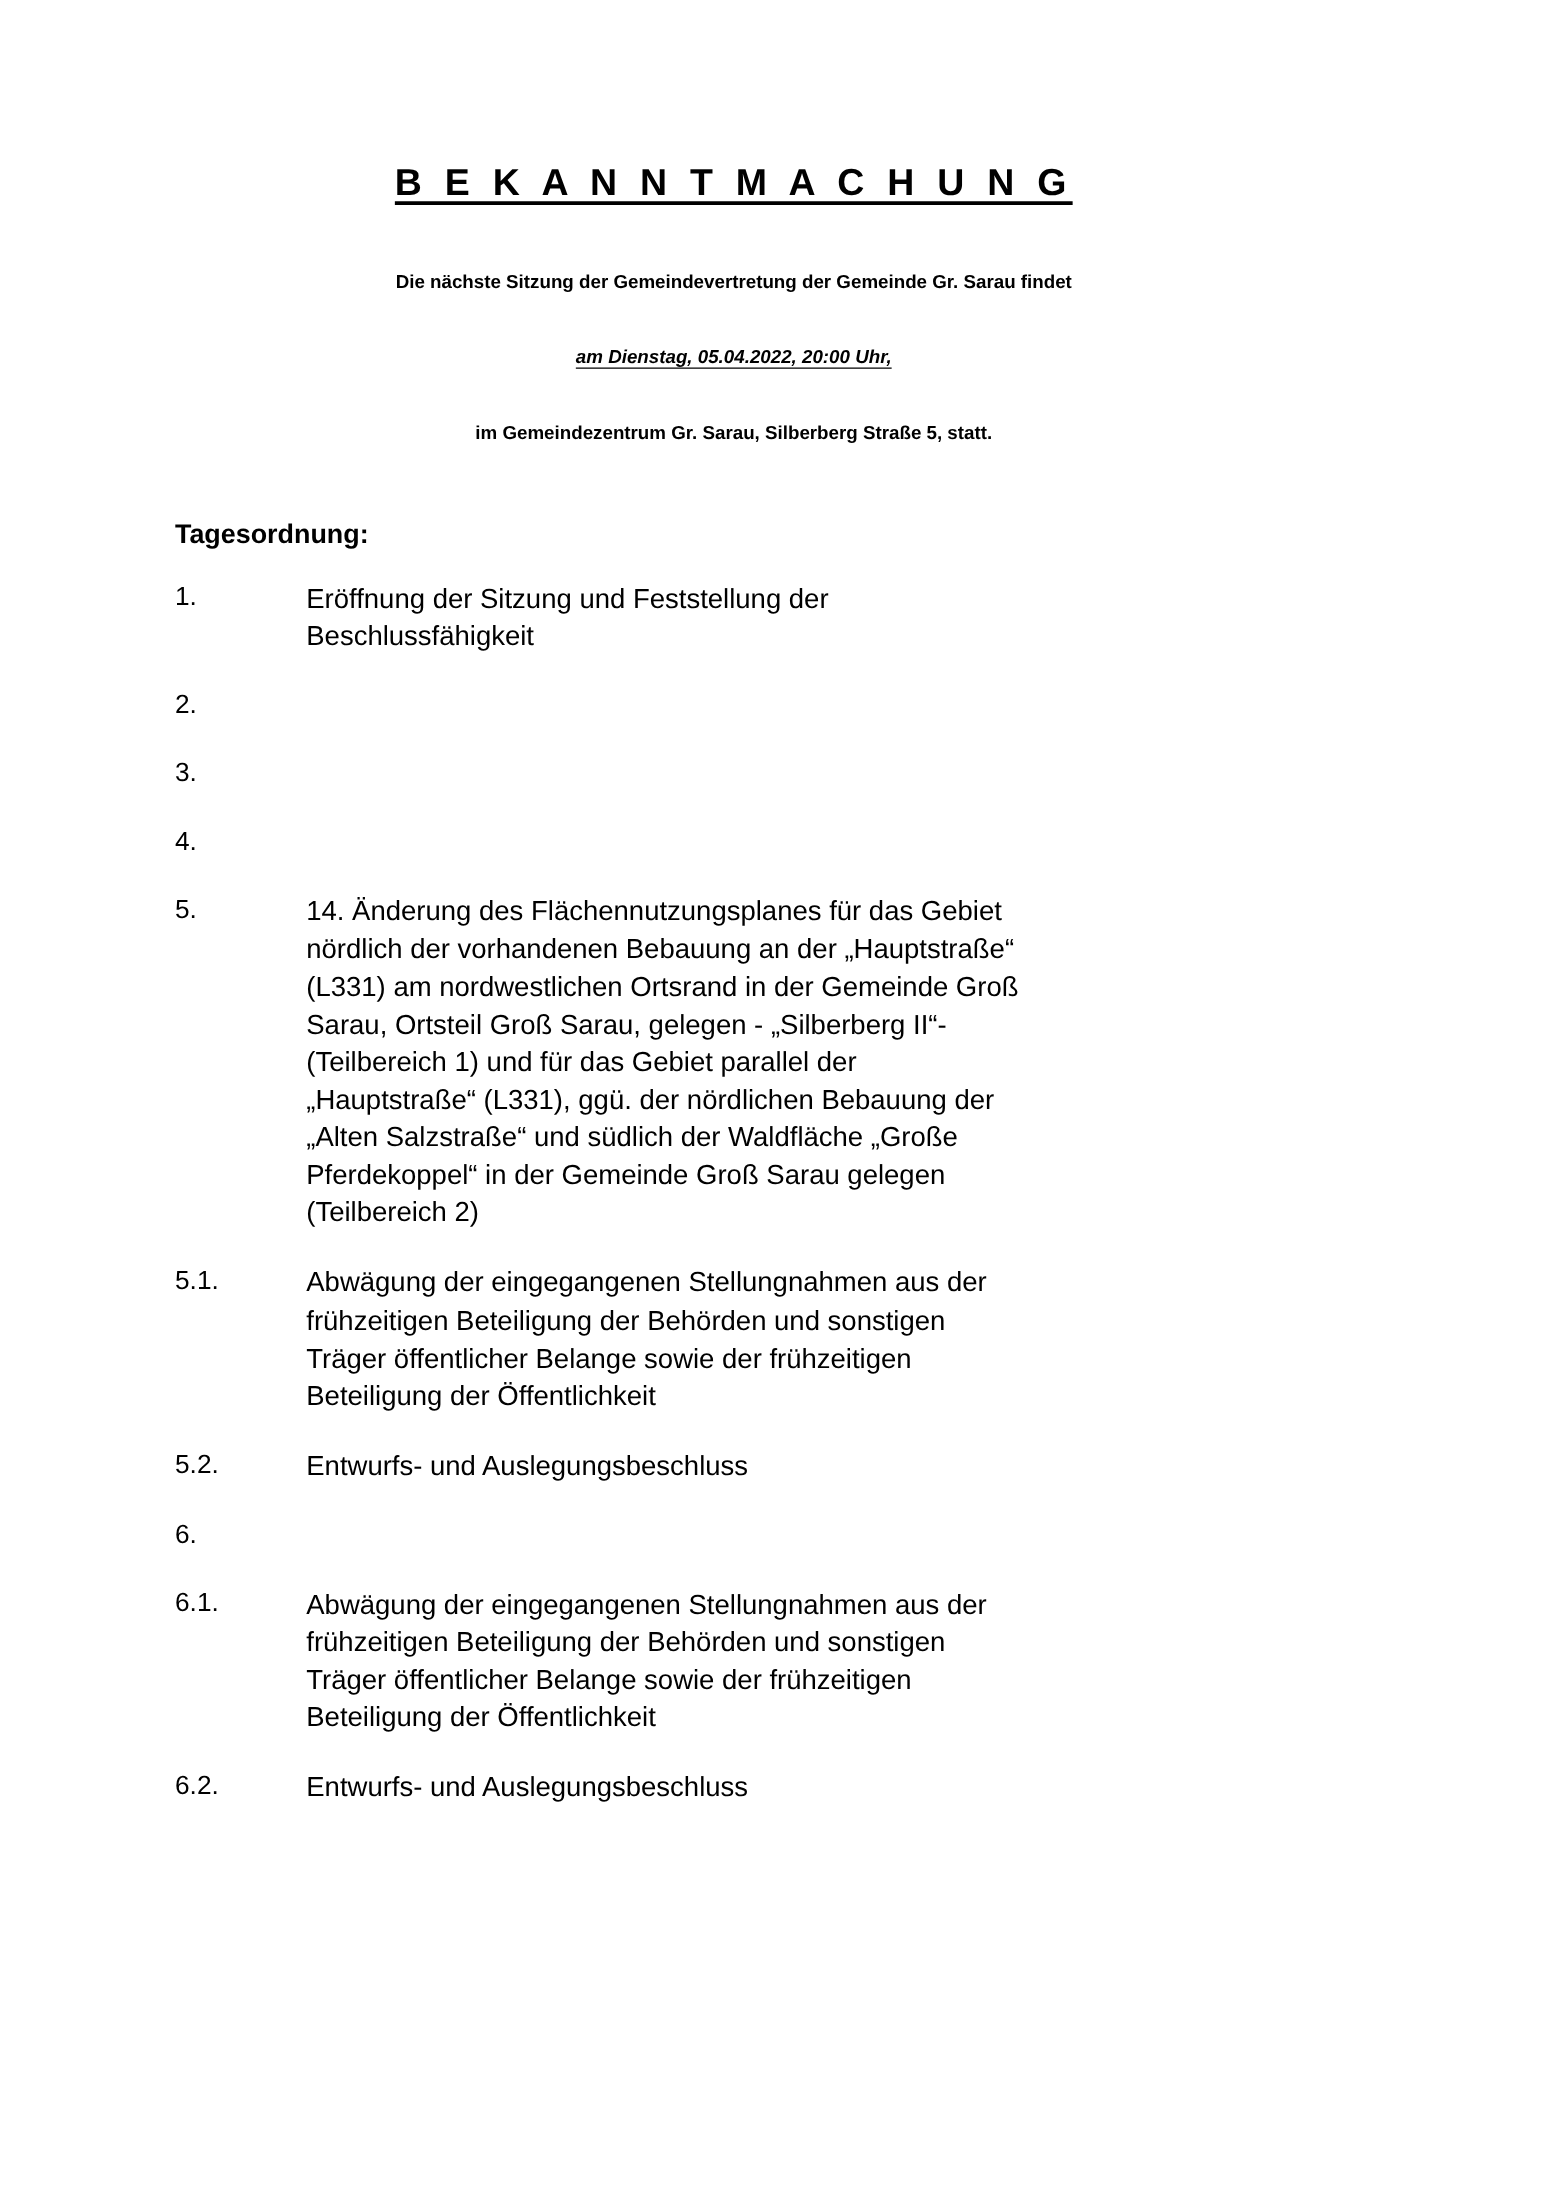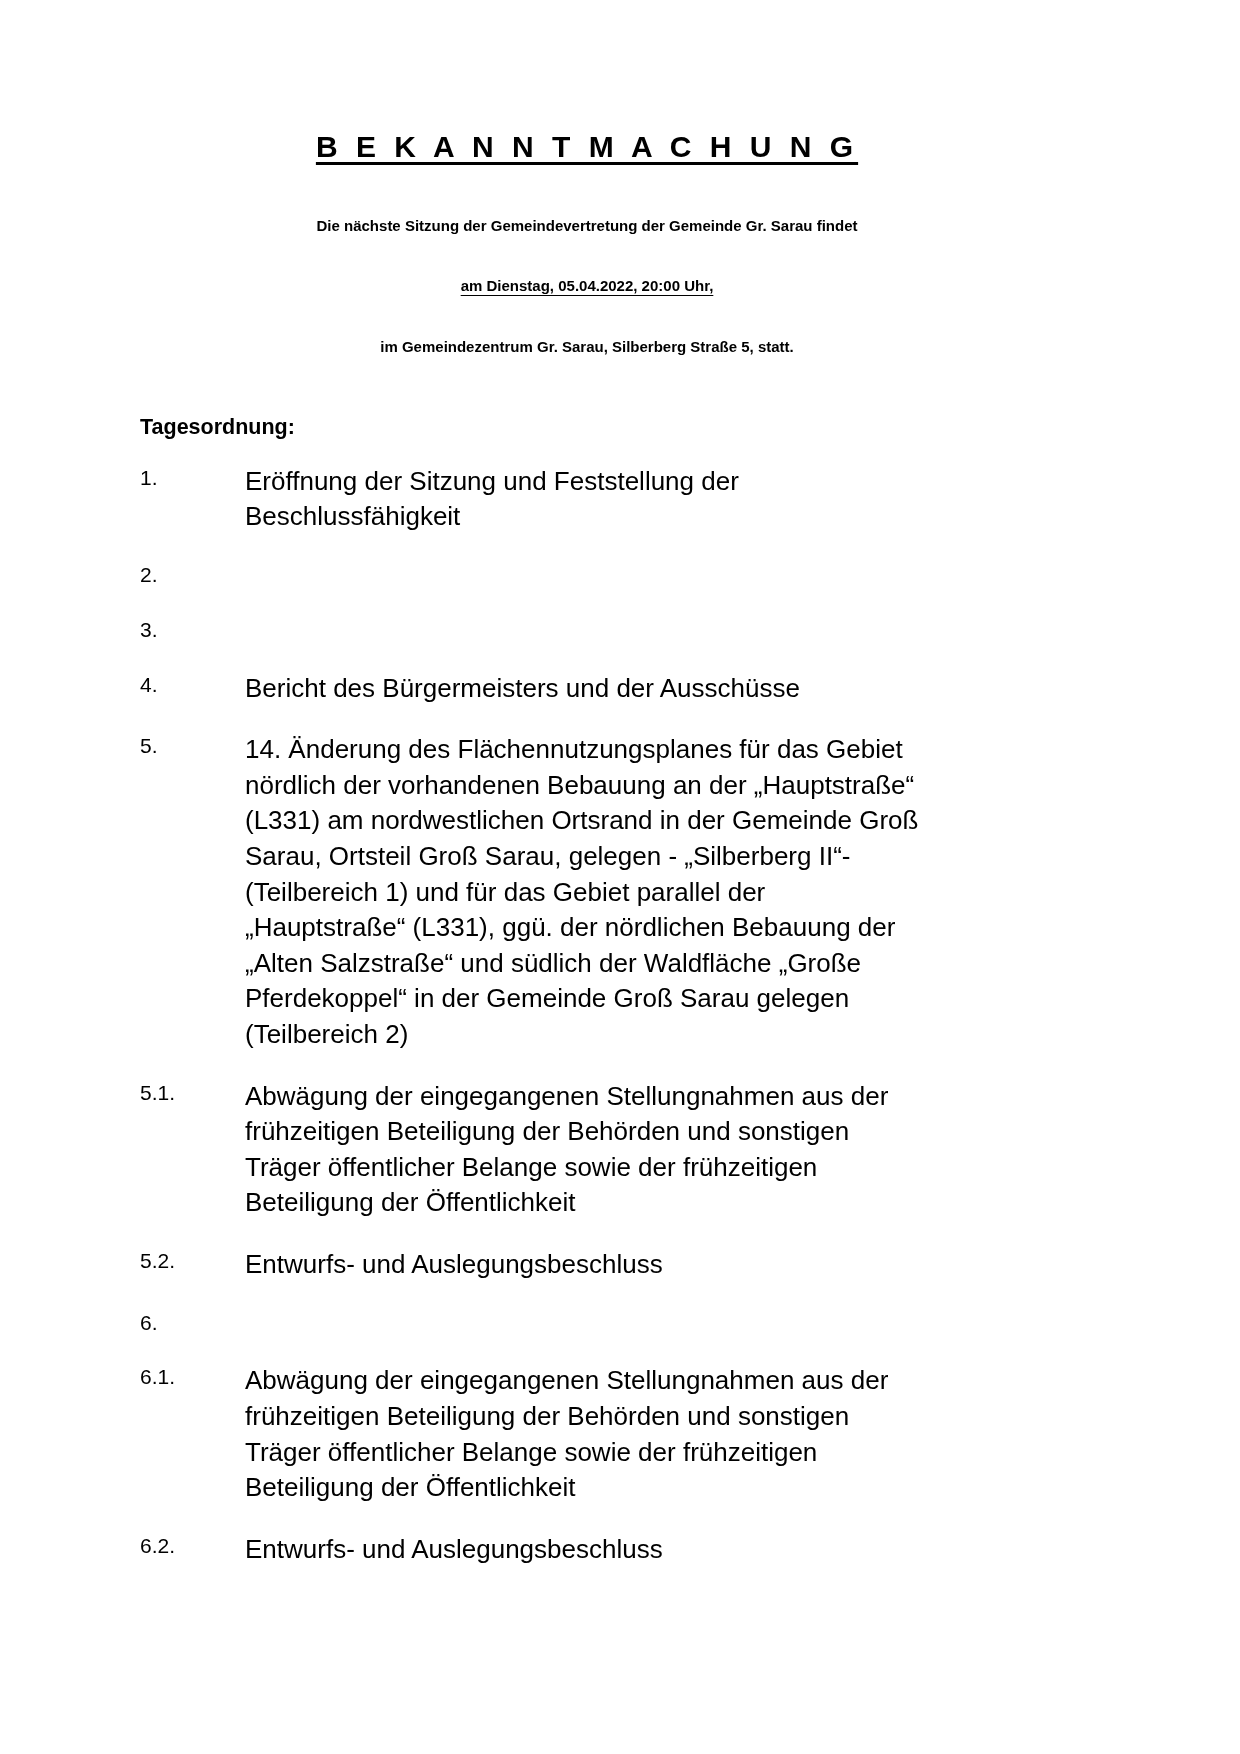--- a/index.html
+++ b/index.html
@@ -33,20 +33,21 @@
   .lead {
     text-align: center;
     font-weight: bold;
     font-size: 15px;
     margin: 0 0 40px 0;
     line-height: 1.35;
   }
   .lead.underlined {
     text-decoration: underline;
     text-underline-offset: 4px;
+    font-style: italic;
   }
   .section-label {
     font-weight: bold;
     font-size: 21.5px;
     margin: 58px 0 24px 0;
   }
   .agenda {
     margin: 0;
     padding: 0;
   }
@@ -56,21 +57,21 @@
     margin-bottom: 26px;
   }
   .agenda-num {
     width: 105px;
     flex: 0 0 105px;
     font-size: 21px;
     line-height: 1.37;
   }
   .agenda-text {
     flex: 1 1 auto;
-    font-size: 26px;
+    font-size: 22px;
     line-height: 1.37;
     white-space: pre-line;
     max-width: 680px;
   }
 </style>
 </head>
 <body>
 
 <div class="page">
 
@@ -93,21 +94,20 @@
     <div class="agenda-item">
       <div class="agenda-num">2.</div>
     </div>
 
     <div class="agenda-item">
       <div class="agenda-num">3.</div>
     </div>
 
     <div class="agenda-item">
       <div class="agenda-num">4.</div>
-      <div class="agenda-text">Bericht des Bürgermeisters und der Ausschüsse</div>
     </div>
 
     <div class="agenda-item">
       <div class="agenda-num">5.</div>
       <div class="agenda-text">14. Änderung des Flächennutzungsplanes für das Gebiet
 nördlich der vorhandenen Bebauung an der „Hauptstraße“
 (L331) am nordwestlichen Ortsrand in der Gemeinde Groß
 Sarau, Ortsteil Groß Sarau, gelegen - „Silberberg II“-
 (Teilbereich 1) und für das Gebiet parallel der
 „Hauptstraße“ (L331), ggü. der nördlichen Bebauung der

